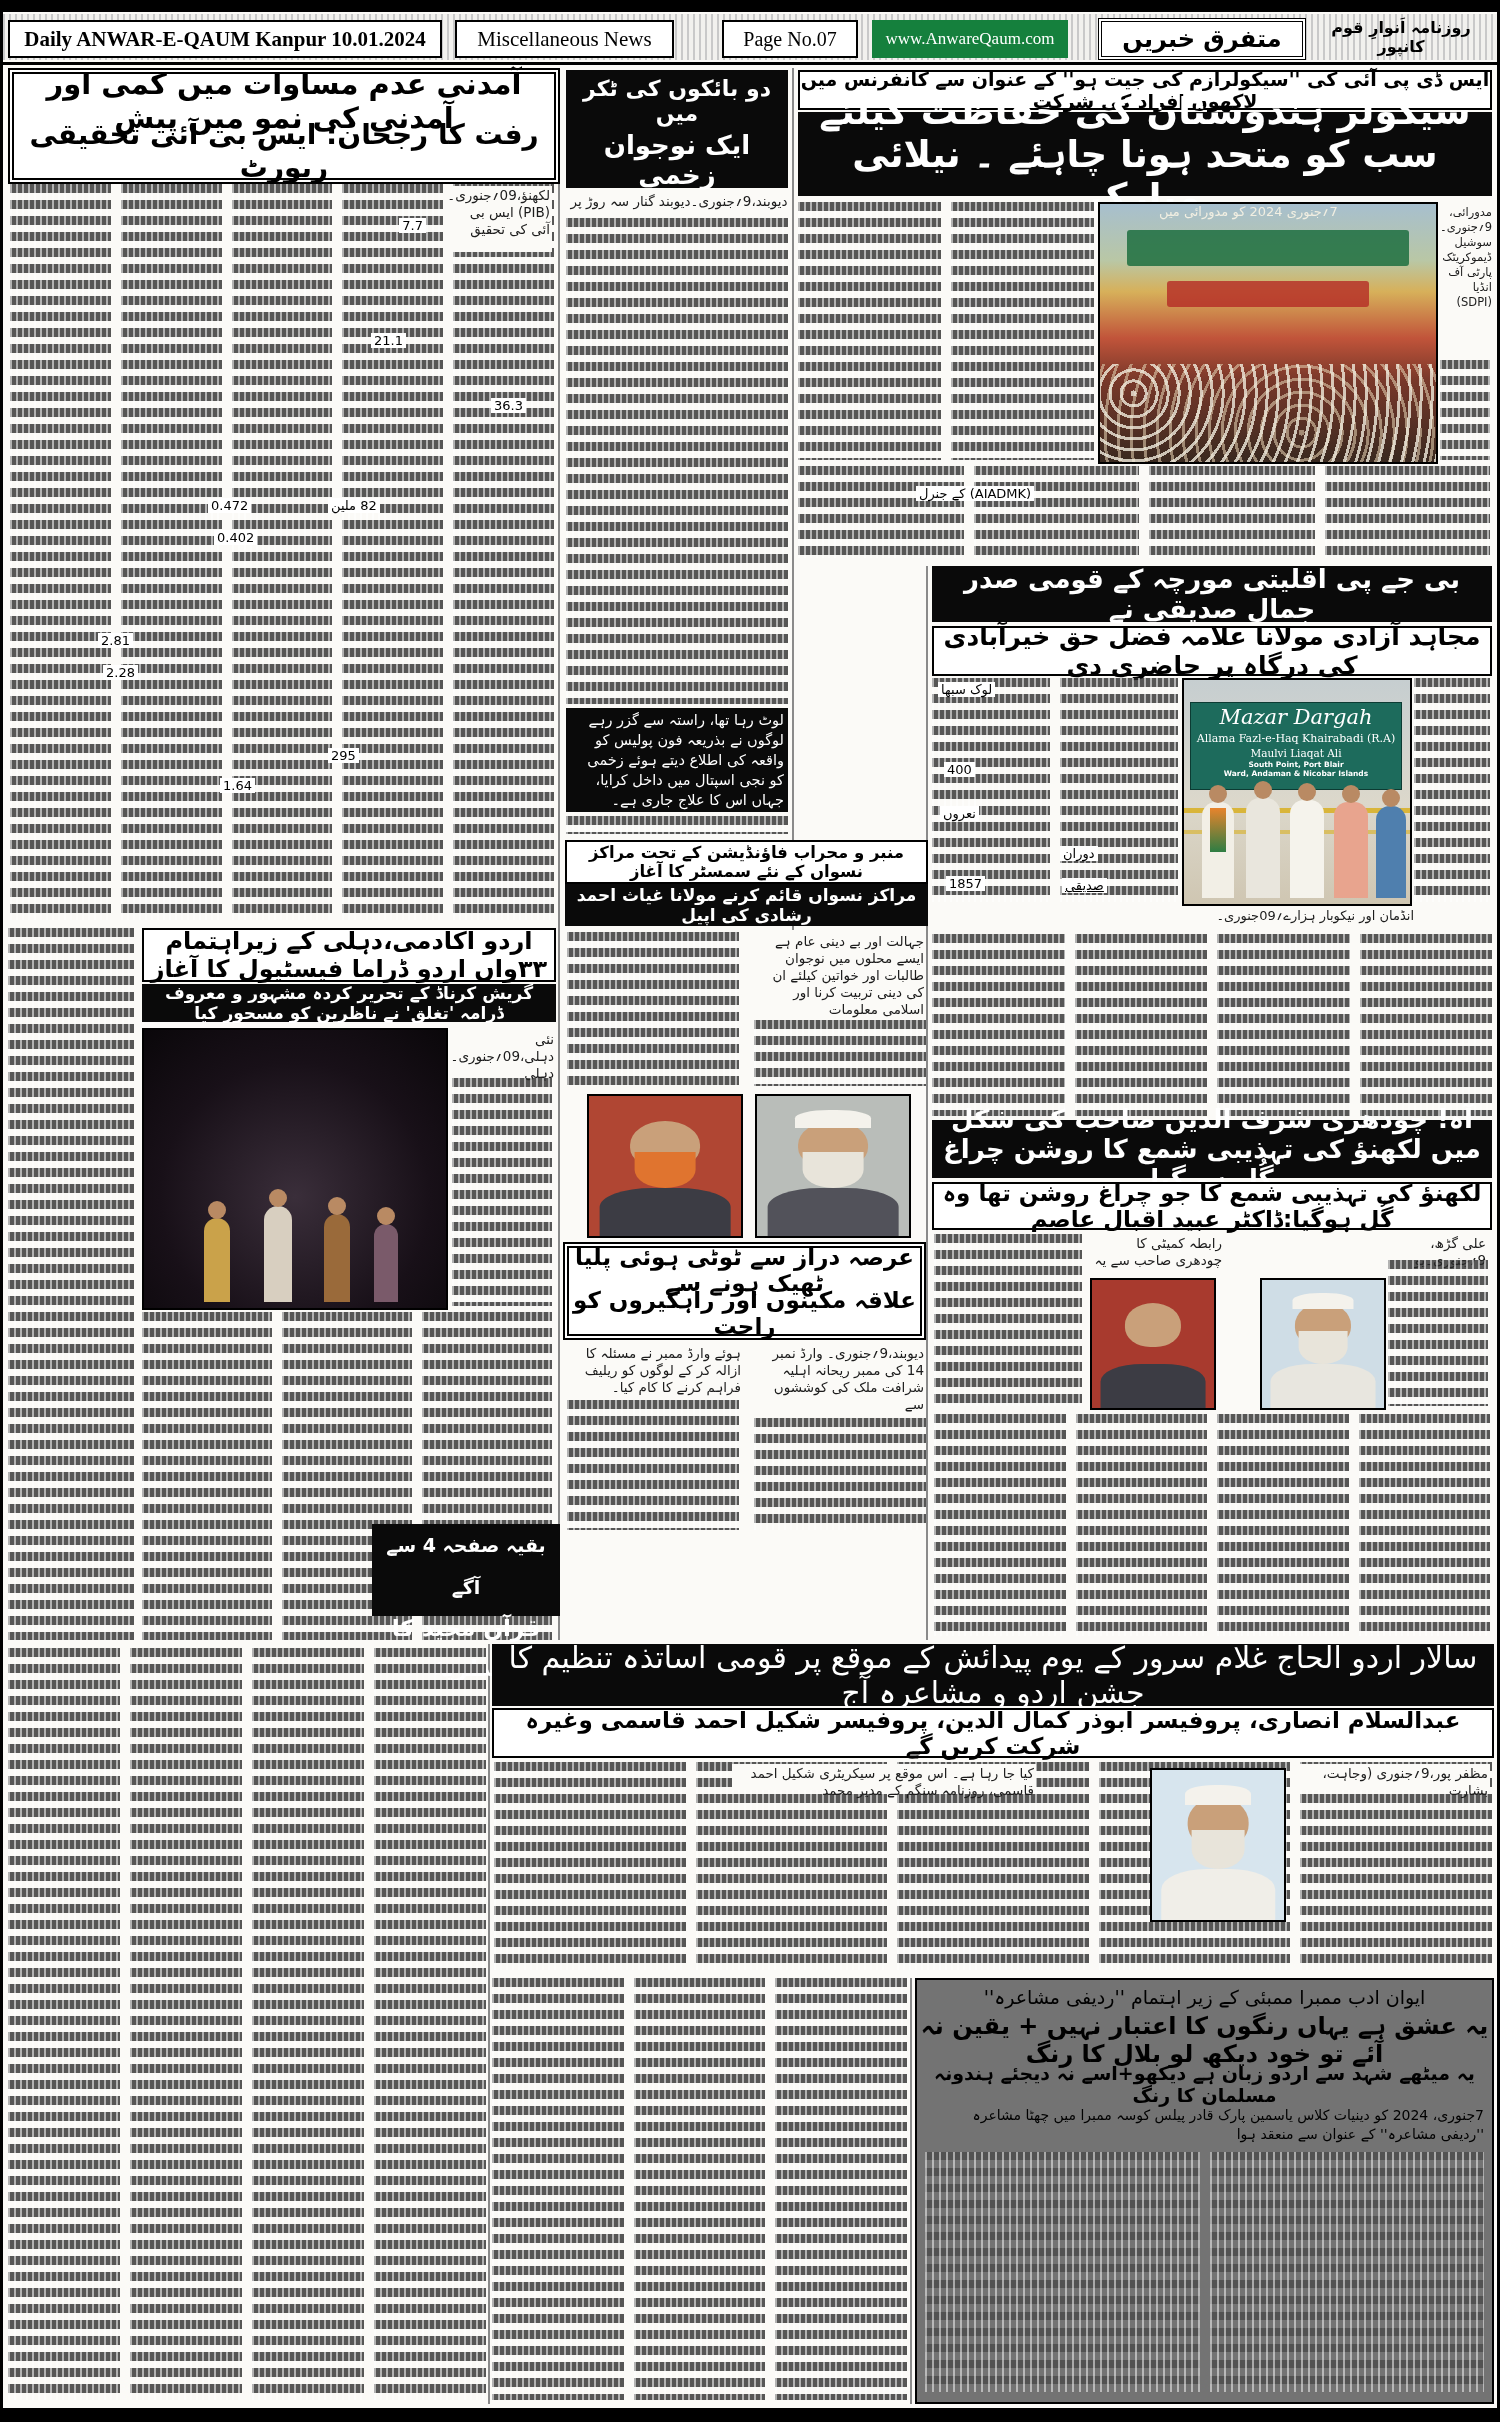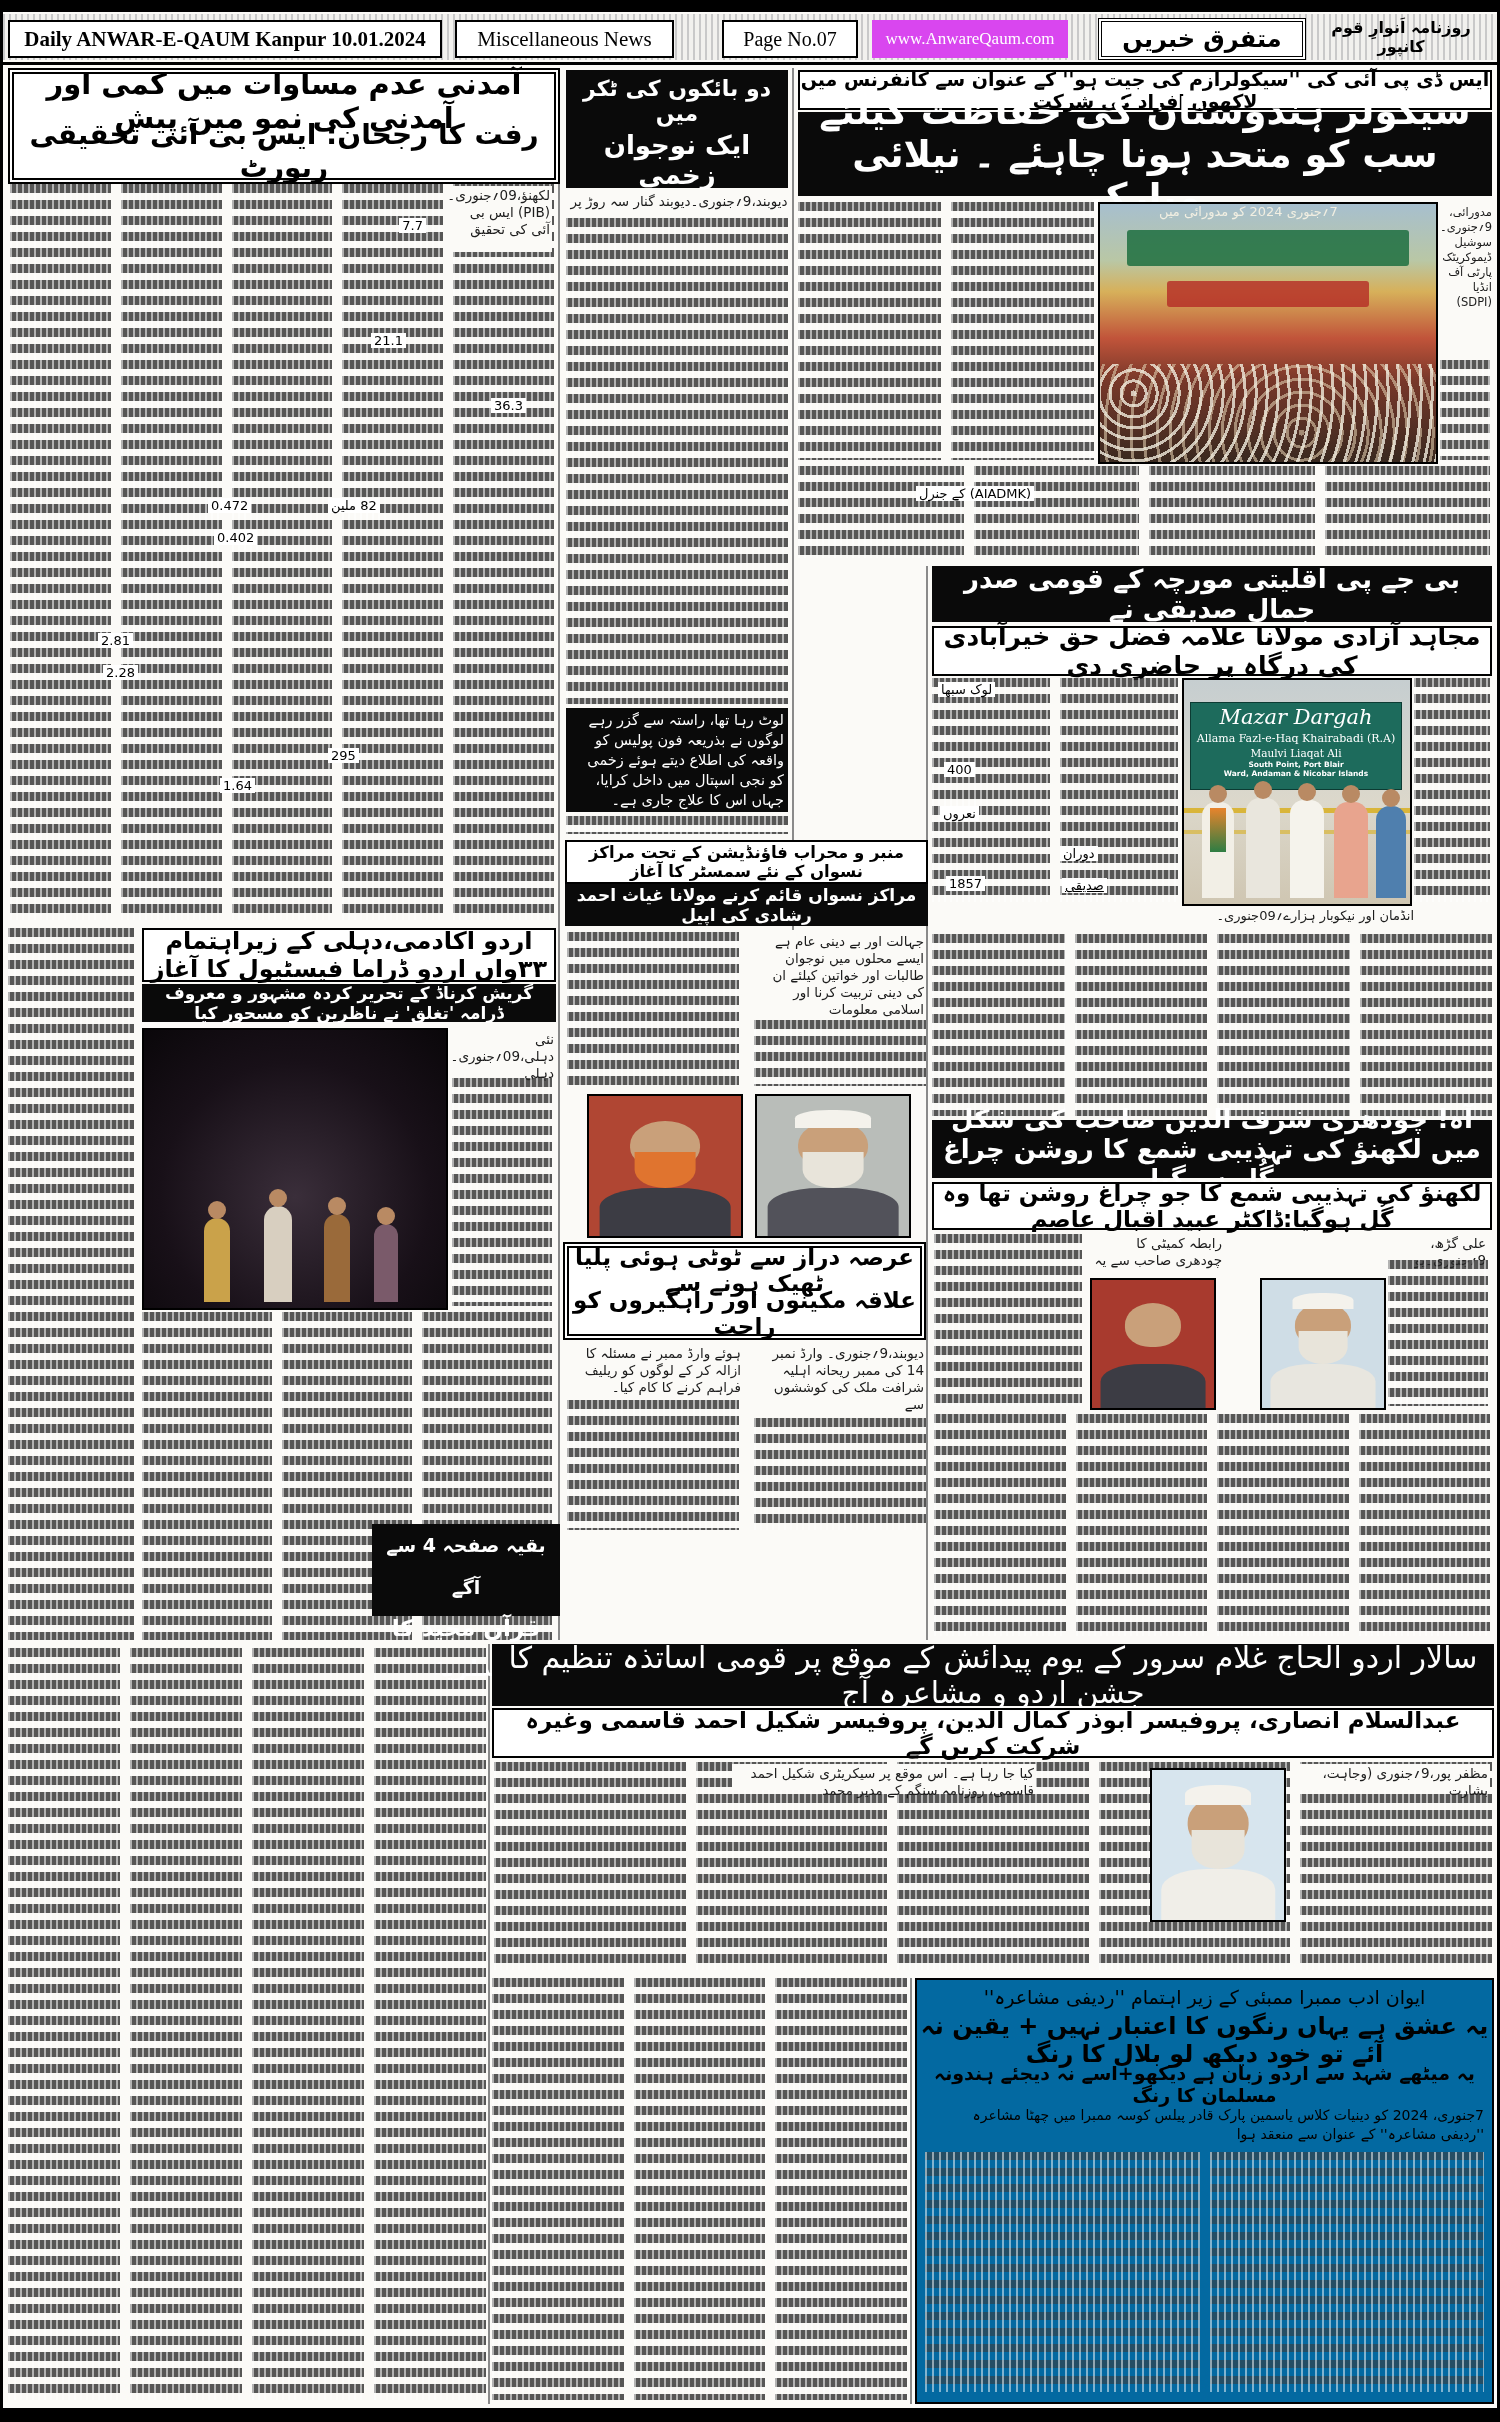--- a/index.html
+++ b/index.html
@@ -52,21 +52,21 @@
   <div class="abs hatch" style="left:3px;top:14px;width:1494px;height:46px;"></div>
   <div class="abs box ctr en" style="left:8px;top:20px;width:430px;height:34px;font-size:21px;font-weight:bold;">
     <span>Daily ANWAR-E-QAUM Kanpur 10.01.2024</span>
   </div>
   <div class="abs box ctr en" style="left:455px;top:20px;width:215px;height:34px;font-size:21px;">
     <span>Miscellaneous News</span>
   </div>
   <div class="abs box ctr en" style="left:722px;top:20px;width:132px;height:34px;font-size:20px;">
     <span>Page No.07</span>
   </div>
-  <div class="abs ctr en" style="left:872px;top:20px;width:196px;height:38px;background:#d946ef;color:#fff;font-size:17px;">
+  <div class="abs ctr en" style="left:872px;top:20px;width:196px;height:38px;background:#15803d;color:#fff;font-size:17px;">
     <span>www.AnwareQaum.com</span>
   </div>
   <div class="abs ctr u" style="left:1098px;top:18px;width:200px;height:34px;border:4px double #000;background:#fff;font-size:24px;font-weight:bold;">
     <span>متفرق خبریں</span>
   </div>
   <div class="abs ctr u" style="left:1308px;top:18px;width:186px;height:38px;font-size:16px;font-weight:bold;">
     <span>روزنامہ اَنوارِ قوم کانپور</span>
   </div>
   <div class="abs" style="left:3px;top:62px;width:1494px;height:3px;background:#000;"></div>
 
@@ -312,21 +312,21 @@
     <div class="abs snip" style="right:4px;top:120px;width:190px;height:24px;">مظفر پور،9؍جنوری (وجاہت، بشارت</div>
     <div class="abs snip" style="left:240px;top:120px;width:300px;height:24px;">کیا جا رہا ہے۔ اس موقع پر سیکریٹری شکیل احمد قاسمی، روزنامہ سنگم کے مدیر محمد</div>
     <div class="portrait" style="left:658px;top:124px;width:132px;height:150px;background:#d7e5ee;">
       <div class="head"></div>
         <div class="cap"></div>
         <div class="beard"></div>
         <div class="body" style="background:#f0eee8;"></div>
     </div>
   </div>
 
-  <div class="abs" style="left:915px;top:1978px;width:579px;height:426px;background:#0369a1;border:2px solid #000;box-sizing:border-box;">
+  <div class="abs" style="left:915px;top:1978px;width:579px;height:426px;background:#737373;border:2px solid #000;box-sizing:border-box;">
     <div class="ctr u" style="height:34px;font-size:19px;">
       <span>ایوان ادب ممبرا ممبئی کے زیر اہتمام ''ردیفی مشاعرہ''</span>
     </div>
     <div class="ctr u" style="height:52px;font-size:24px;font-weight:bold;">
       <span>یہ عشق ہے یہاں رنگوں کا اعتبار نہیں + یقین نہ آئے تو خود دیکھ لو بلال کا رنگ</span>
     </div>
     <div class="ctr u" style="height:36px;font-size:19px;font-weight:bold;">
       <span>یہ میٹھے شہد سے اردو زبان ہے دیکھو+اسے نہ دیجئے ہندونہ مسلمان کا رنگ</span>
     </div>
     <div class="u" style="padding:4px 8px;font-size:14px;line-height:19px;text-align:right;">7جنوری، 2024 کو دینیات کلاس یاسمین پارک قادر پیلس کوسہ ممبرا میں چھٹا مشاعرہ ''ردیفی مشاعرہ'' کے عنوان سے منعقد ہوا</div>

